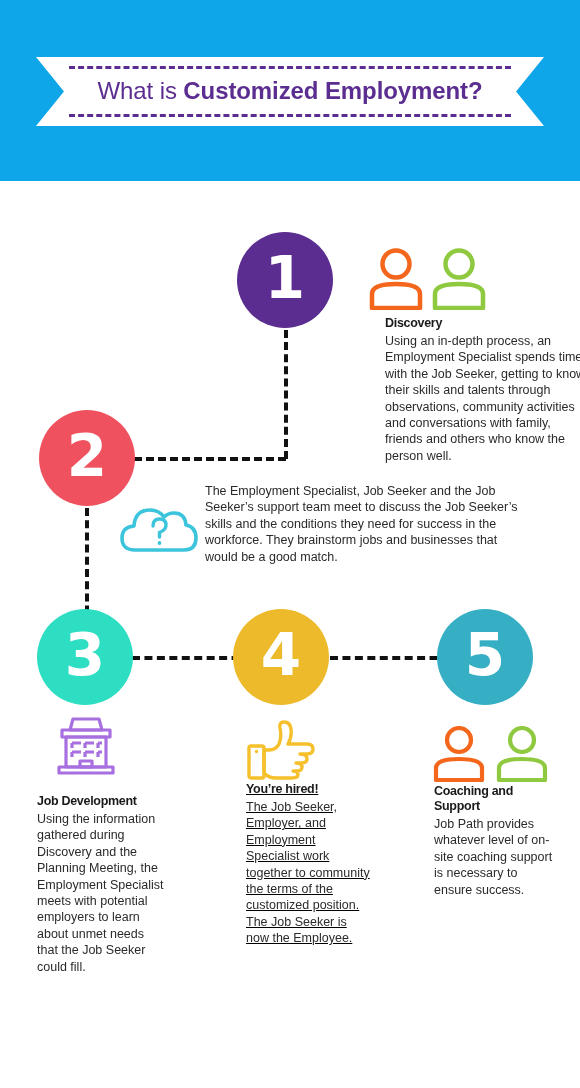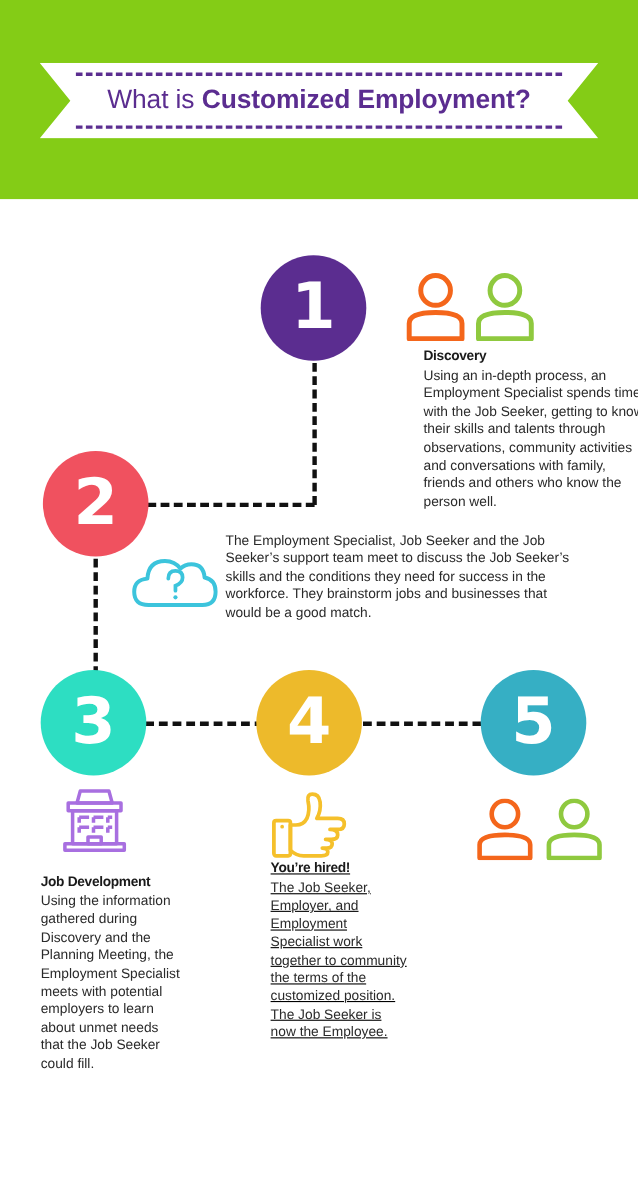--- a/index.html
+++ b/index.html
@@ -18,21 +18,21 @@
     overflow: hidden;
     background: #ffffff;
   }
 
   
   .header-band {
     position: absolute;
     left: 0; top: 0;
     width: 580px;
     height: 181px;
-    background: #84cc16;
+    background: #0ea5e9;
   }
   .ribbon {
     position: absolute;
     left: 36px;
     top: 57px;
     width: 508px;
     height: 69px;
   }
   .ribbon-shape {
     position: absolute;
@@ -216,14 +216,18 @@
 
   <div class="icon" style="left:428px; top:726px; width:125px; height:56px;">
     <svg viewBox="0 0 125 56" width="125" height="56" aria-hidden="true">
       <circle cx="31" cy="14" r="12" fill="none" stroke="#f4661b" stroke-width="4.2"></circle>
       <path d="M8 54 L8 42 Q8 33 31 33 Q54 33 54 42 L54 54 Z" fill="none" stroke="#f4661b" stroke-width="4.2" stroke-linejoin="round"></path>
       <circle cx="94" cy="14" r="12" fill="none" stroke="#8fc93f" stroke-width="4.2"></circle>
       <path d="M71 54 L71 42 Q71 33 94 33 Q117 33 117 42 L117 54 Z" fill="none" stroke="#8fc93f" stroke-width="4.2" stroke-linejoin="round"></path>
     </svg>
   </div>
 
+  <div class="block" style="left:434px; top:784px; width:124px;">
+    <h3>Coaching and Support</h3>
+    <p>Job Path provides whatever level of on-site coaching support is necessary to ensure success.</p>
+  </div>
 
 </div>
 
 </body></html>

